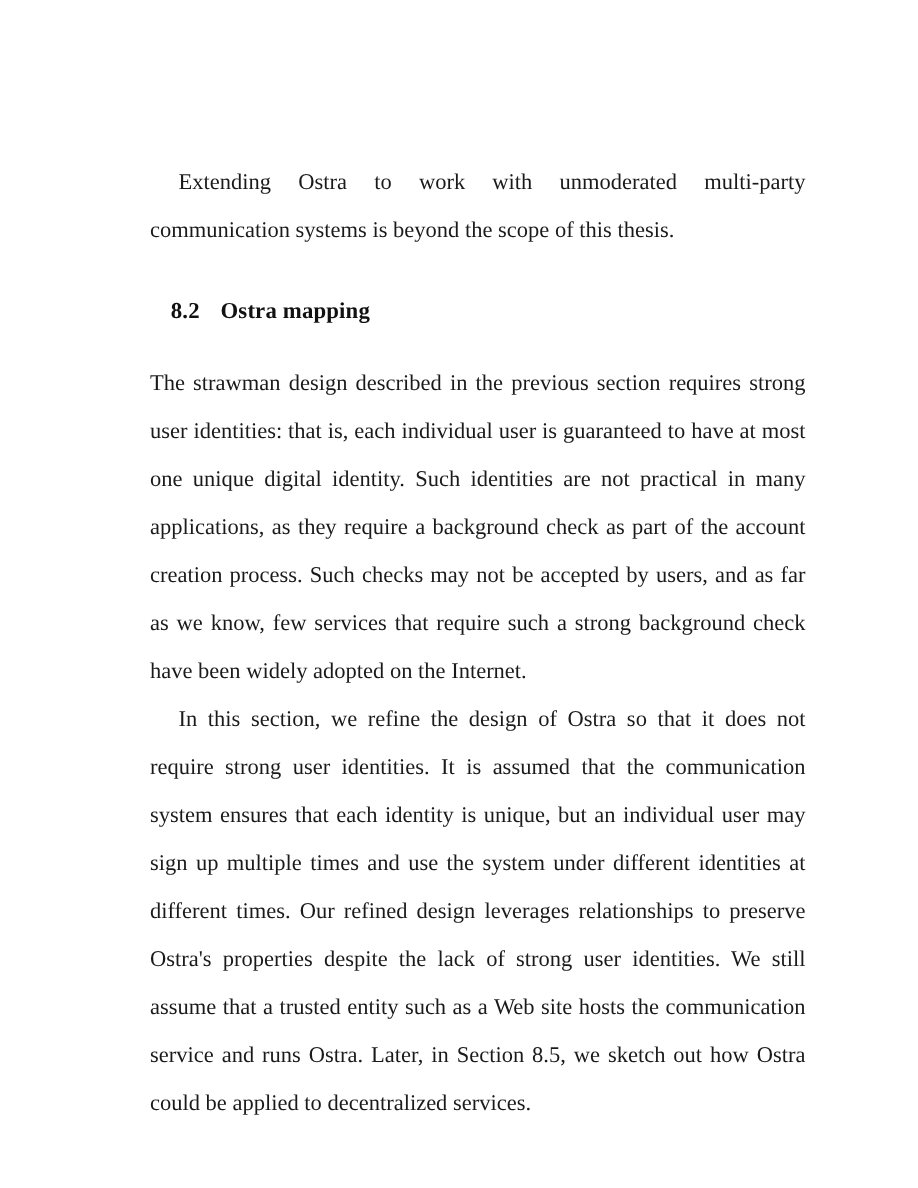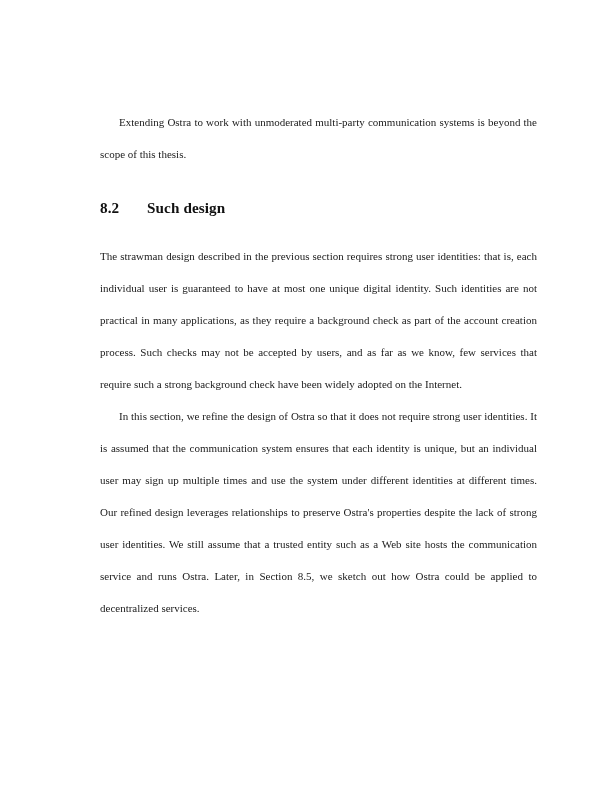--- a/index.html
+++ b/index.html
@@ -31,21 +31,21 @@
     color: #1a1a1a;
   }
   .content {
     position: absolute;
     top: 106px;
     left: 100px;
     width: 437px;
   }
   .para {
     margin: 0;
-    font-size: 11px;
+    font-size: 15px;
     line-height: 32px;
     text-align: justify;
     text-justify: inter-word;
     text-indent: 19px;
     color: #1a1a1a;
     hyphens: none;
   }
   .para.no-indent {
     text-indent: 0;
   }
@@ -58,35 +58,36 @@
     white-space: pre;
     letter-spacing: 0.1px;
   }
   .heading-block {
     padding-top: 30px;
     padding-bottom: 25px;
   }
   .heading-num {
     display: inline-block;
     min-width: 47px;
+    text-align: center;
   }
 </style>
 </head>
 <body>
 
 <div class="page">
 
   <div class="page-number"></div>
 
   <div class="content">
 
     <p class="para">Extending Ostra to work with unmoderated multi-party communication systems is beyond the scope of this thesis.</p>
 
     <div class="heading-block">
-      <h2 class="section-heading"><span class="heading-num">8.2</span><span>Such design</span></h2>
+      <h2 class="section-heading"><span class="heading-num">8.2</span><span>Ostra mapping</span></h2>
     </div>
 
     <p class="para no-indent">The strawman design described in the previous section requires strong user identities: that is, each individual user is guaranteed to have at most one unique digital identity. Such identities are not practical in many applications, as they require a background check as part of the account creation process. Such checks may not be accepted by users, and as far as we know, few services that require such a strong background check have been widely adopted on the Internet.</p>
 
     <p class="para">In this section, we refine the design of Ostra so that it does not require strong user identities. It is assumed that the communication system ensures that each identity is unique, but an individual user may sign up multiple times and use the system under different identities at different times. Our refined design leverages relationships to preserve Ostra's properties despite the lack of strong user identities. We still assume that a trusted entity such as a Web site hosts the communication service and runs Ostra. Later, in Section 8.5, we sketch out how Ostra could be applied to decentralized services.</p>
 
 
   </div>
 </div>
 

